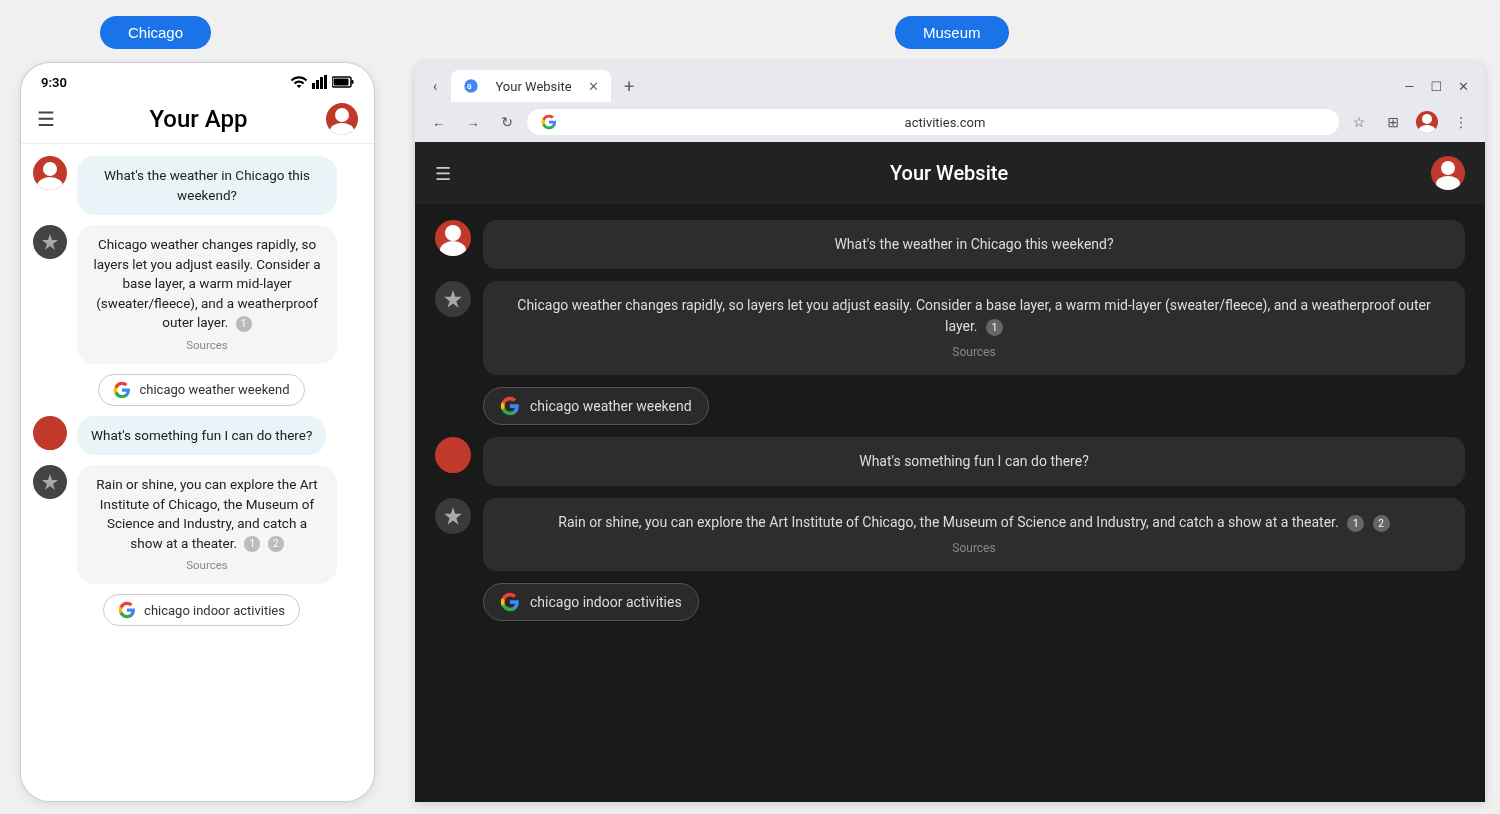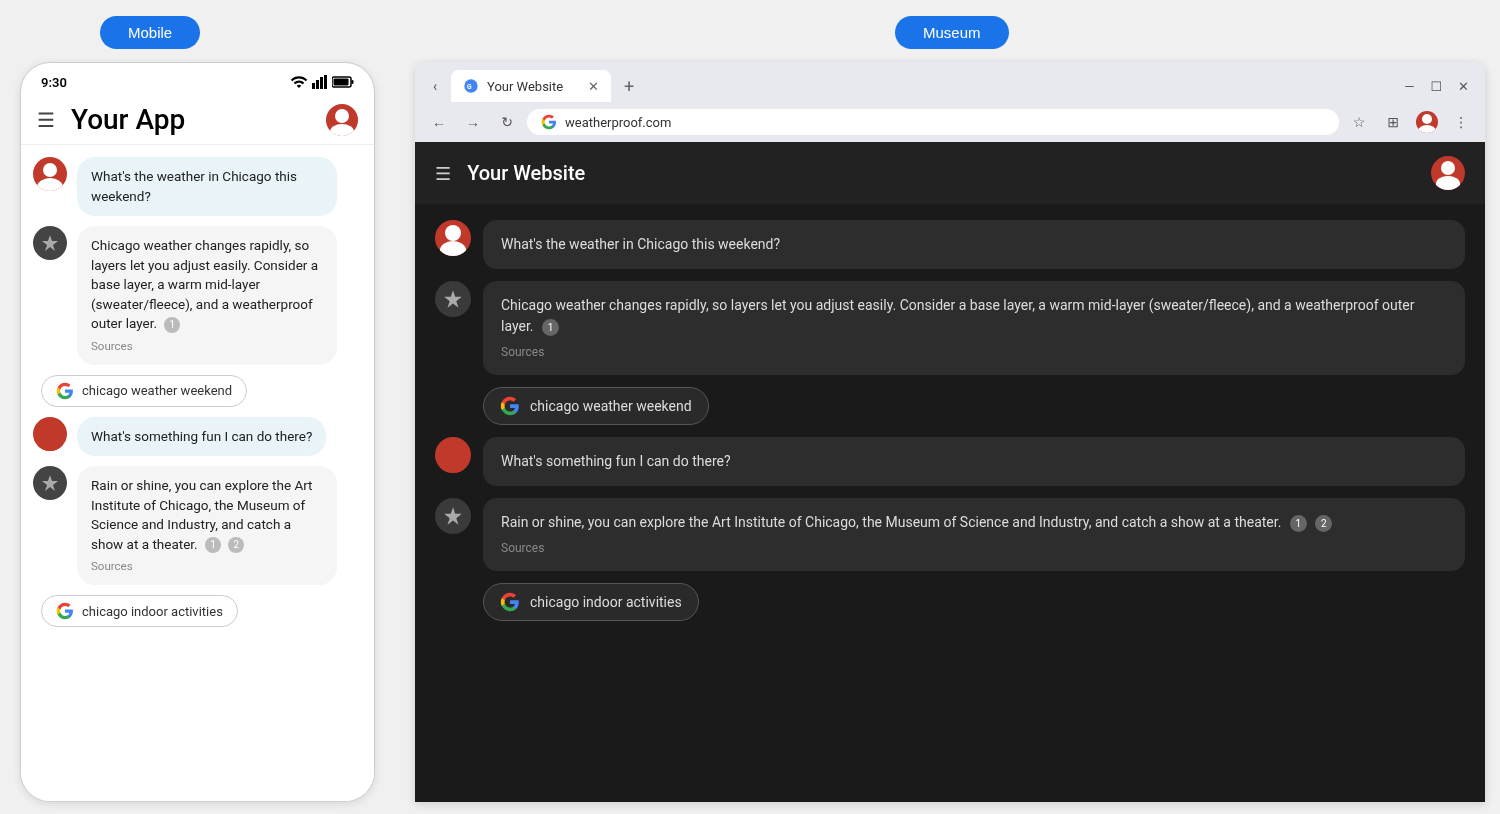--- a/index.html
+++ b/index.html
@@ -42,20 +42,21 @@
     .btn-mobile { left: 100px; }
     .btn-desktop { left: 895px; }
 
     
     .main-content {
       display: flex;
       gap: 0;
       width: 100%;
       padding: 0 15px 0 0;
       flex: 1;
+      text-align: center;
     }
 
     
     .mobile-container {
       width: 370px;
       margin-left: 20px;
       margin-top: 4px;
     }
     .phone-frame {
       background: white;
@@ -91,21 +92,21 @@
       align-items: center;
       padding: 8px 16px;
       border-bottom: 1px solid #eee;
     }
     .hamburger-icon {
       font-size: 20px;
       margin-right: 16px;
       color: #444;
     }
     .mobile-app-title {
-      font-size: 28px;
+      font-size: 24px;
       font-weight: 500;
       flex: 1;
       color: #000;
     }
     .mobile-avatar {
       width: 32px;
       height: 32px;
       border-radius: 50%;
       background: #c0392b;
       display: flex;
@@ -438,21 +439,21 @@
       display: inline-block;
       width: 18px;
       height: 18px;
       flex-shrink: 0;
     }
   </style>
 </head>
 <body>
 
 <div class="top-buttons">
-  <button class="view-btn btn-mobile">Mobile</button>
+  <button class="view-btn btn-mobile">Chicago</button>
   <button class="view-btn btn-desktop">Museum</button>
 </div>
 
 <div class="main-content">
 
   <div class="mobile-container">
     <div class="phone-frame">
 
       <div class="mobile-status-bar">
         <span>9:30</span>
@@ -594,21 +595,21 @@
           <div class="browser-nav-btn">←</div>
           <div class="browser-nav-btn">→</div>
           <div class="browser-nav-btn">↻</div>
           <div class="browser-address-bar">
             <svg width="16" height="16" viewBox="0 0 24 24">
               <path d="M22.56 12.25c0-.78-.07-1.53-.2-2.25H12v4.26h5.92c-.26 1.37-1.04 2.53-2.21 3.31v2.77h3.57c2.08-1.92 3.28-4.74 3.28-8.09z" fill="#4285F4"></path>
               <path d="M12 23c2.97 0 5.46-.98 7.28-2.66l-3.57-2.77c-.98.66-2.23 1.06-3.71 1.06-2.86 0-5.29-1.93-6.16-4.53H2.18v2.84C3.99 20.53 7.7 23 12 23z" fill="#34A853"></path>
               <path d="M5.84 14.09c-.22-.66-.35-1.36-.35-2.09s.13-1.43.35-2.09V7.07H2.18C1.43 8.55 1 10.22 1 12s.43 3.45 1.18 4.93l3.66-2.84z" fill="#FBBC05"></path>
               <path d="M12 5.38c1.62 0 3.06.56 4.21 1.64l3.15-3.15C17.45 2.09 14.97 1 12 1 7.7 1 3.99 3.47 2.18 7.07l3.66 2.84c.87-2.6 3.3-4.53 6.16-4.53z" fill="#EA4335"></path>
             </svg>
-            <span class="address-text">weatherproof.com</span>
+            <span class="address-text">activities.com</span>
           </div>
           <div class="browser-action-btns">
             <div class="browser-action-btn">☆</div>
             <div class="browser-action-btn">⊞</div>
             <div class="browser-action-btn">
               <div style="width:22px;height:22px;border-radius:50%;background:#c0392b;overflow:hidden;">
                 <svg viewBox="0 0 22 22">
                     <circle cx="11" cy="8" r="5" fill="#fff"></circle>
                     <ellipse cx="11" cy="20" rx="9" ry="6" fill="#fff"></ellipse>
                   </svg>

